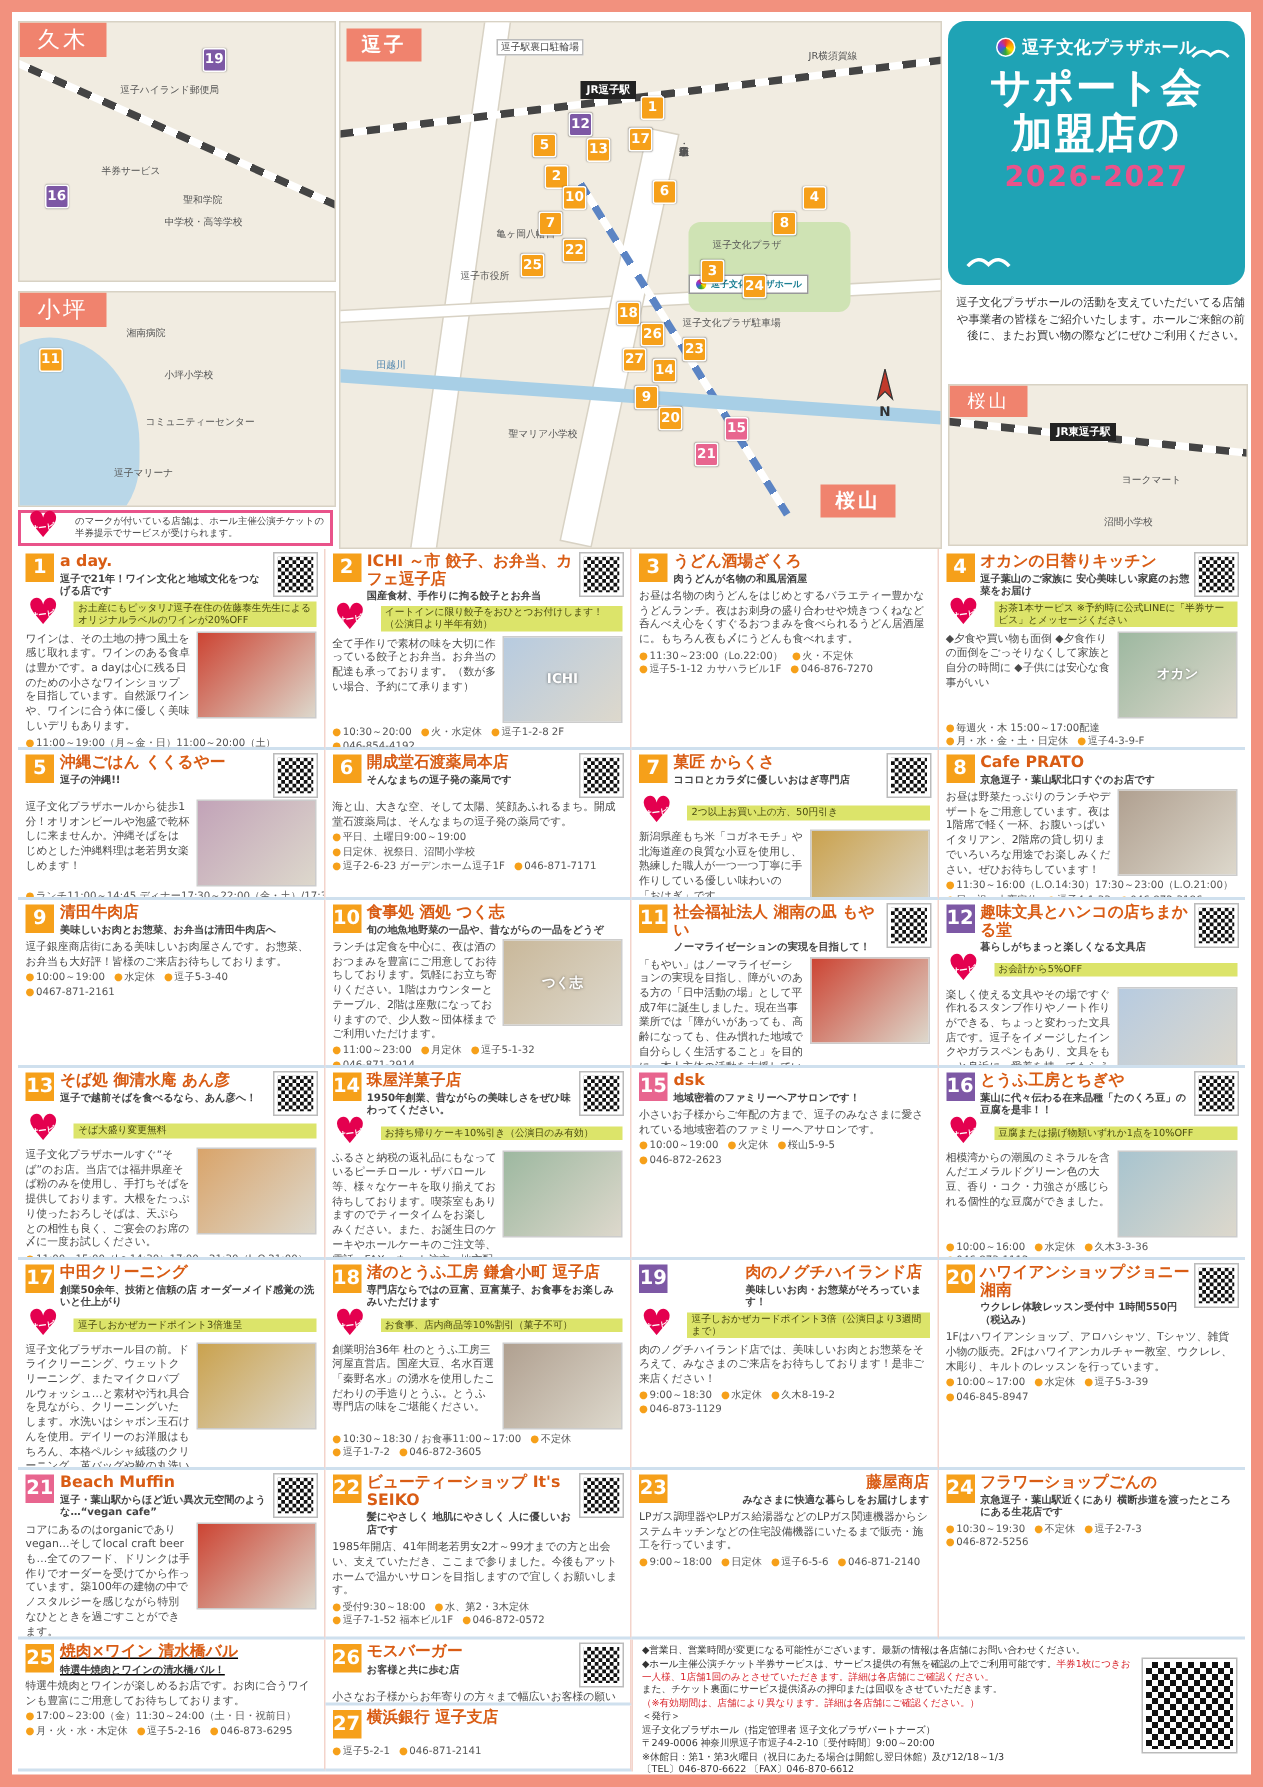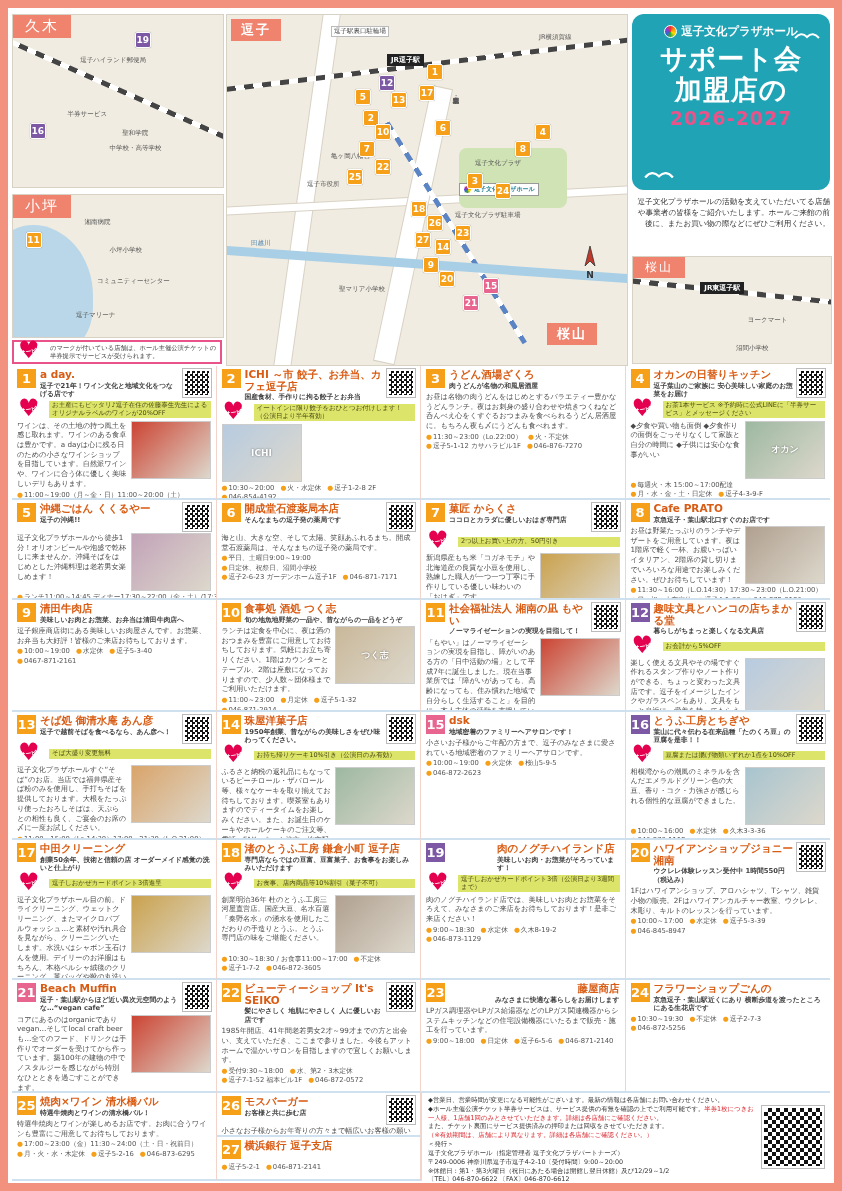--- a/index.html
+++ b/index.html
@@ -235,20 +235,21 @@
               <div class="qr"></div>
             </div>
             <div class="svc-row">
               <span class="heart">
                 <span class="hg">♥</span>
                 <span class="ht">サービス</span>
               </span>
               <span class="svc-text">イートインに限り餃子をおひとつお付けします！（公演日より半年有効）</span>
             </div>
             <div class="shop-main">
+              <div class="shop-desc">全て手作りで素材の味を大切に作っている餃子とお弁当。お弁当の配達も承っております。（数が多い場合、予約にて承ります）</div>
               <div class="photo" style="background: linear-gradient(135deg, rgb(183, 203, 224), rgb(221, 216, 204));">ICHI</div>
             </div>
             <div class="shop-info"><span class="ii">10:30～20:00</span><span class="ii">火・水定休</span><span class="ii">逗子1-2-8 2F</span><span class="ii">046-854-4192</span></div>
           </div>
           <div class="shop">
             <div class="shop-head">
               <span class="badge" style="background: rgb(246, 160, 26);">3</span>
               <div style="flex: 1 1 0%;">
                 <div class="shop-name">うどん酒場ざくろ</div>
                 <div class="shop-tag">肉うどんが名物の和風居酒屋</div>
@@ -610,21 +611,21 @@
               </div>
             </div>
             <div class="shop-info"><span class="ii">10:30～19:30</span><span class="ii">不定休</span><span class="ii">逗子2-7-3</span><span class="ii">046-872-5256</span></div>
           </div>
         </div>
       <div id="bottom">
         <div class="bcell b1" id="cell-25">
             <div class="shop">
               <div class="shop-head">
                 <span class="badge" style="background: rgb(246, 160, 26);">25</span>
-                <div style="flex: 1 1 0%;">
+                <div style="flex: 1 1 0%; text-decoration: underline;">
                   <div class="shop-name">焼肉×ワイン 清水橋バル</div>
                   <div class="shop-tag">特選牛焼肉とワインの清水橋バル！</div>
                 </div>
               </div>
               <div class="shop-main">
                 <div class="shop-desc">特選牛焼肉とワインが楽しめるお店です。お肉に合うワインも豊富にご用意してお待ちしております。</div>
               </div>
               <div class="shop-info"><span class="ii">17:00～23:00（金）11:30～24:00（土・日・祝前日）</span><span class="ii">月・火・水・木定休</span><span class="ii">逗子5-2-16</span><span class="ii">046-873-6295</span></div>
             </div>
           </div>
@@ -658,21 +659,21 @@
         <div class="bcell b3">
           <div class="legal">
             <p>◆営業日、営業時間が変更になる可能性がございます。最新の情報は各店舗にお問い合わせください。</p>
             <p><span>◆ホール主催公演チケット半券サービスは、サービス提供の有無を確認の上でご利用可能です。</span><span class="red">半券1枚につきお一人様、1店舗1回のみとさせていただきます。詳細は各店舗にご確認ください。</span></p>
             <p>また、チケット裏面にサービス提供済みの押印または回収をさせていただきます。</p>
             <p class="red">（※有効期間は、店舗により異なります。詳細は各店舗にご確認ください。）</p>
             <p class="pub">＜発行＞</p>
             <div id="pub-lines">
                 <p class="pub">逗子文化プラザホール（指定管理者 逗子文化プラザパートナーズ）</p>
                 <p class="pub">〒249-0006 神奈川県逗子市逗子4-2-10〔受付時間〕9:00～20:00</p>
-                <p class="pub">※休館日：第1・第3火曜日（祝日にあたる場合は開館し翌日休館）及び12/29～1/2</p>
+                <p class="pub">※休館日：第1・第3火曜日（祝日にあたる場合は開館し翌日休館）及び12/18～1/3</p>
                 <p class="pub">〔TEL〕046-870-6622 〔FAX〕046-870-6612</p>
               </div>
           </div>
           <div class="qr big" style="align-self:center;"></div>
         </div>
       </div>
     </div>
 
   </div>
 </div>

